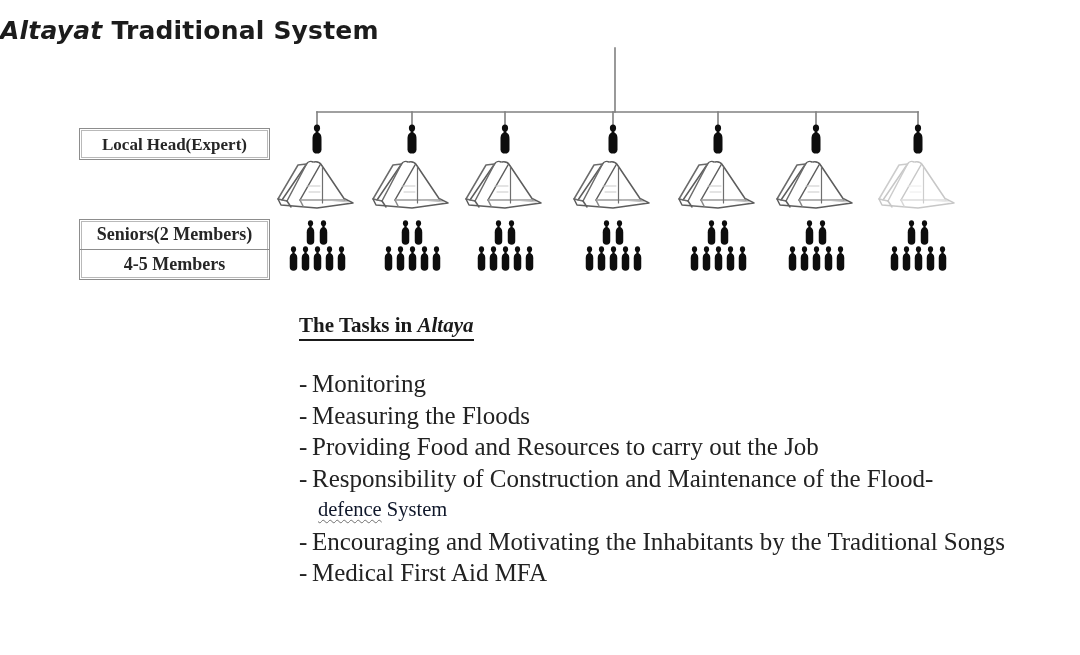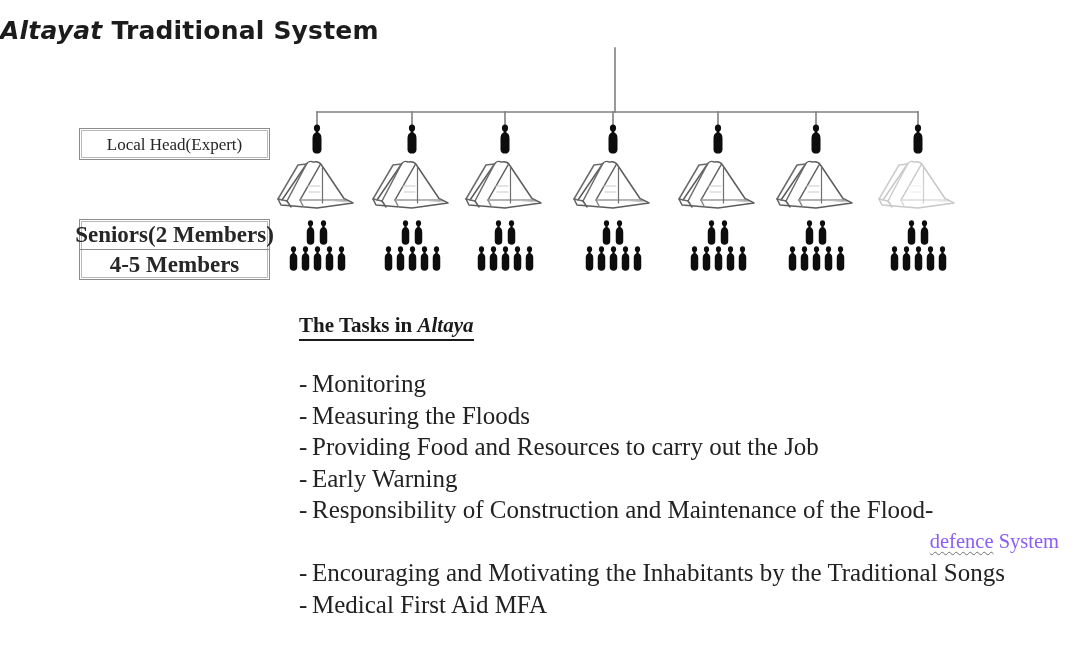--- a/index.html
+++ b/index.html
@@ -44,21 +44,21 @@
     height: 330px;
     pointer-events: none;
   }
 
   
   .row-label-box {
     position: absolute;
     border: 1px solid #8d8d8d;
     box-shadow: inset 0 0 0 1px #ffffff, inset 0 0 0 2px #b9b9b9;
     background: #ffffff;
-    font-weight: normal;
+    font-weight: bold;
     font-size: 17px;
     color: #262626;
     text-align: center;
     line-height: 1;
     display: flex;
     align-items: center;
     justify-content: center;
     white-space: nowrap;
   }
   #label-local-head {
@@ -75,21 +75,21 @@
     border: 1px solid #8d8d8d;
     box-shadow: inset 0 0 0 1px #ffffff, inset 0 0 0 2px #b9b9b9;
     background: #fff;
   }
   #label-group-stack .row-label-inner {
     height: 29px;
     display: flex;
     align-items: center;
     justify-content: center;
     font-weight: bold;
-    font-size: 23px;
+    font-size: 18px;
     color: #262626;
     white-space: nowrap;
   }
   #label-group-stack .row-label-inner.divided {
     border-top: 1px solid #8d8d8d;
   }
 
   
   .unit-column {
     position: absolute;
@@ -159,24 +159,23 @@
     white-space: nowrap;
     position: relative;
   }
   .task-item .dash {
     display: inline-block;
     width: 13px;
   }
   .task-cont {
     font-size: 20.5px;
     line-height: 31.5px;
-    color: #8b5cf6;
+    color: #0f172a;
     padding-left: 19px;
     white-space: nowrap;
-    text-align: right;
   }
   .misspelled {
     text-decoration: underline wavy #6f6f6f;
     text-underline-offset: 3px;
     text-decoration-thickness: 1px;
   }
 </style>
 </head>
 <body>
 
@@ -726,18 +725,17 @@
   </div>
 
 <div id="tasks-heading">
   <span>The Tasks in </span><span class="ital">Altaya</span>
 </div>
 
 <div id="tasks-list">
     <div class="task-item"><span class="dash">-</span><span>Monitoring</span></div>
     <div class="task-item"><span class="dash">-</span><span>Measuring the Floods</span></div>
     <div class="task-item"><span class="dash">-</span><span>Providing Food and Resources to carry out the Job</span></div>
-    <div class="task-item"><span class="dash">-</span><span>Early Warning</span></div>
     <div class="task-item"><span class="dash">-</span><span>Responsibility of Construction and Maintenance of the Flood-</span></div>
     <div class="task-cont"><span class="misspelled">defence</span><span> System</span></div>
     <div class="task-item"><span class="dash">-</span><span>Encouraging and Motivating the Inhabitants by the Traditional Songs</span></div>
     <div class="task-item"><span class="dash">-</span><span>Medical First Aid MFA</span></div>
   </div>
 
 </body></html>

